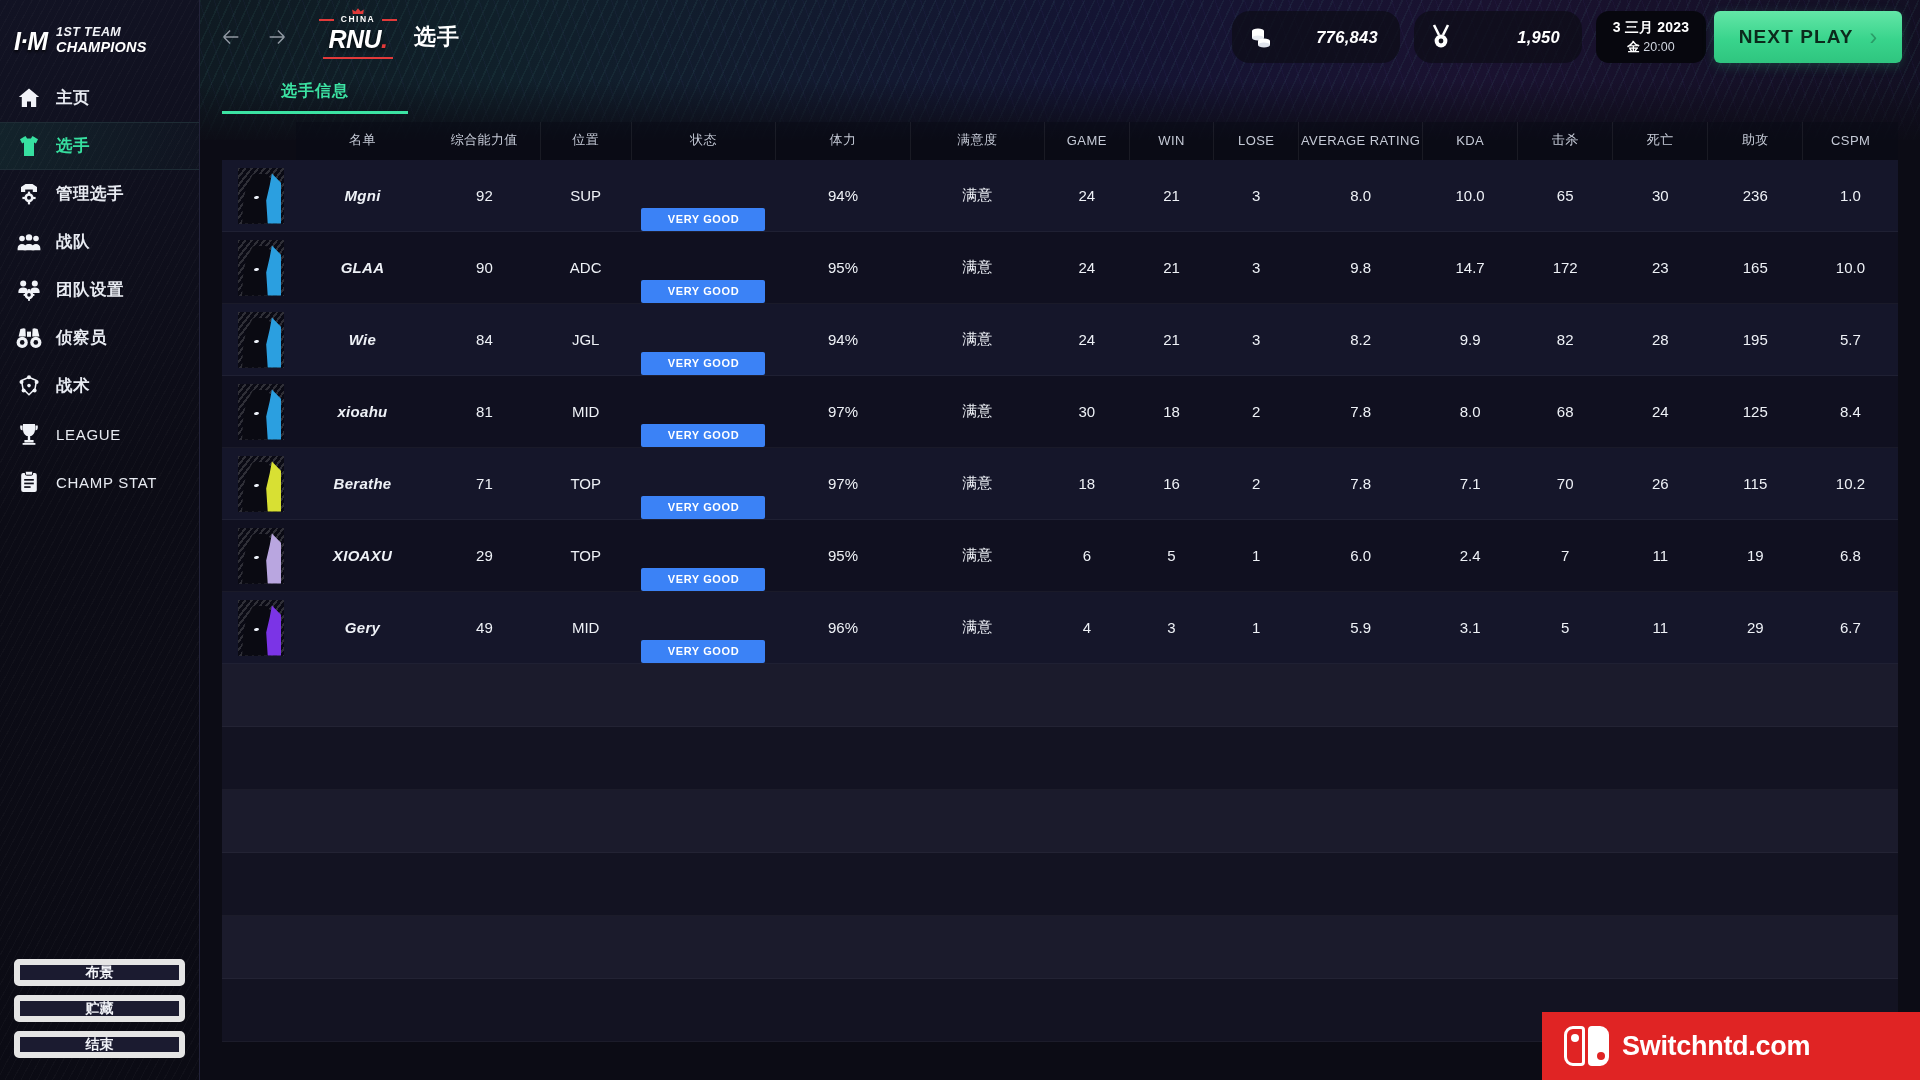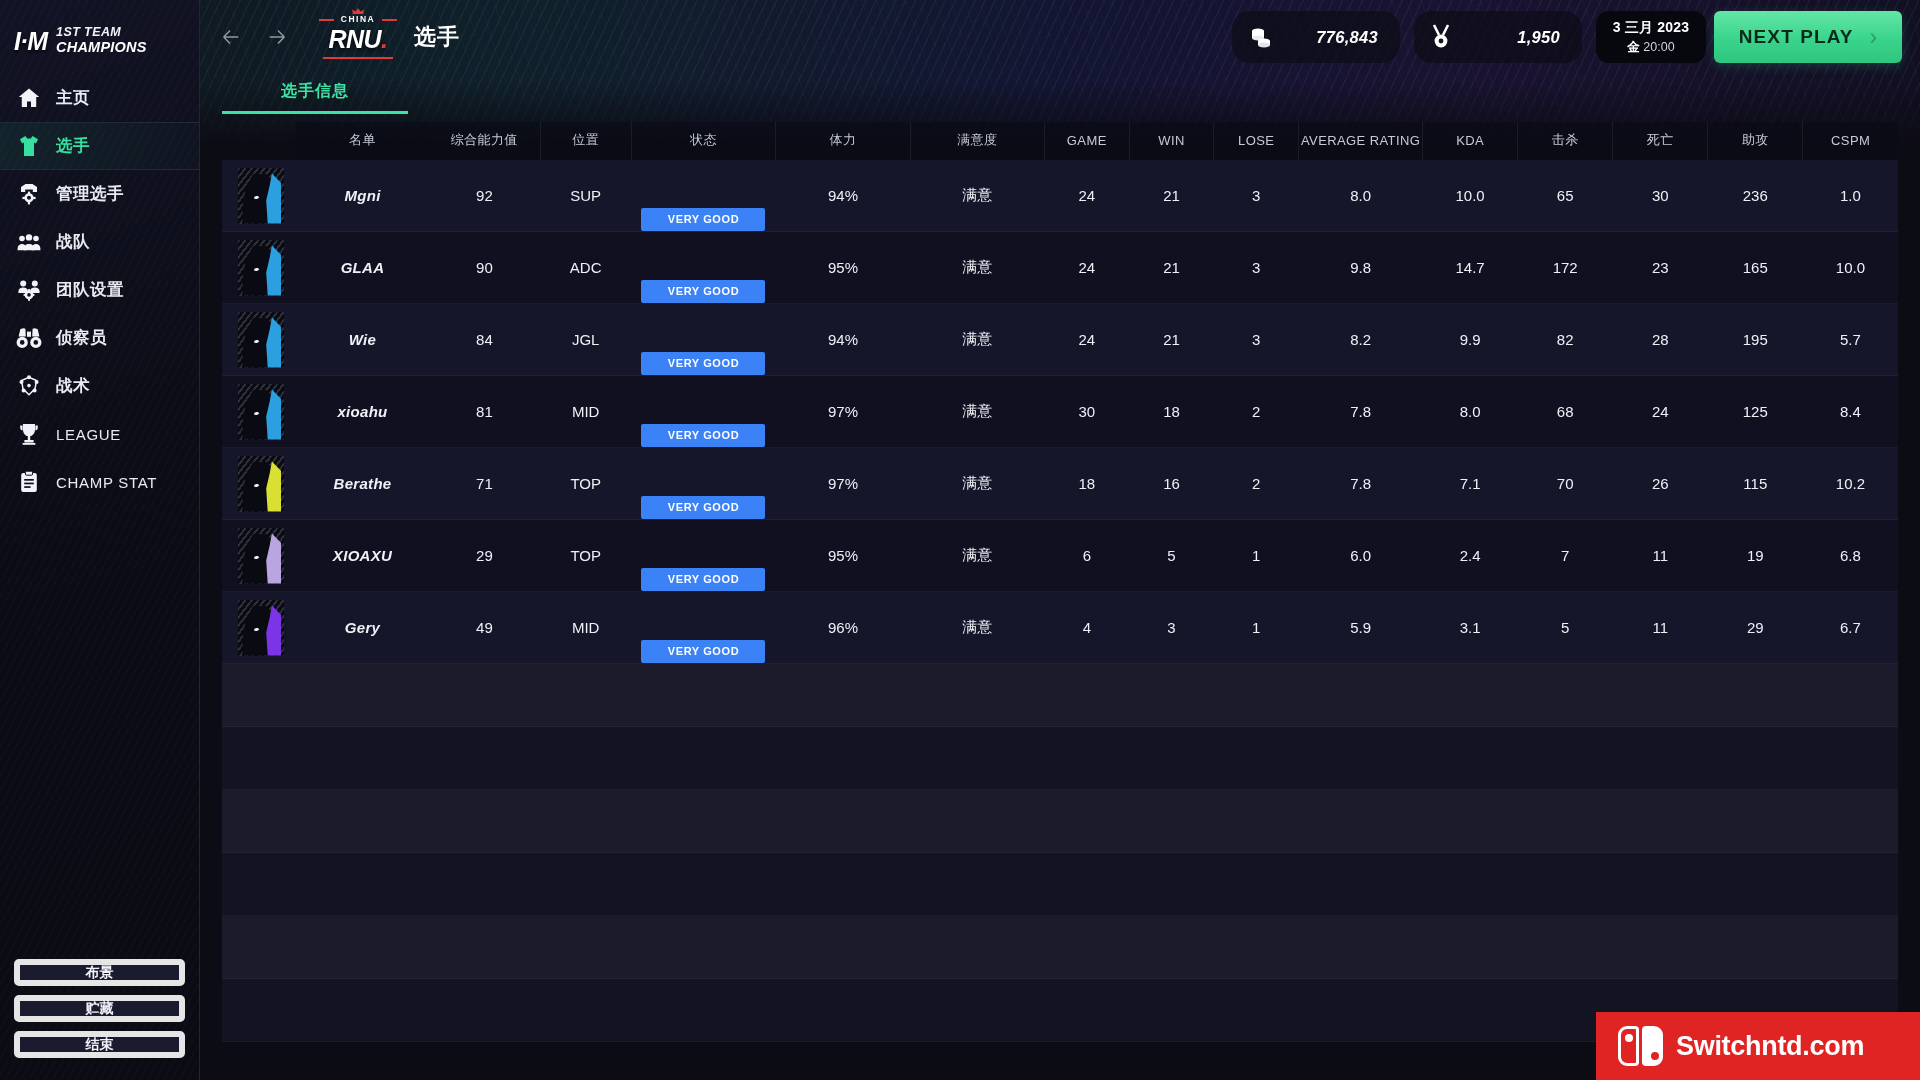--- a/index.html
+++ b/index.html
@@ -188,21 +188,21 @@
     display:inline-block; min-width:124px; padding:5px 0 6px 0;
     background:#3b82f6; color:#fff; font-size:11px; font-weight:bold; letter-spacing:.6px;
     border-radius:2px;
     margin-top:48px;
   }
   .sat { font-size:14px; }
 
   
   .watermark {
     position:absolute; right:0; bottom:0; z-index:20;
-    background:#e02424; height:68px; width:324px;
+    background:#e02424; height:68px; width:378px;
     display:flex; align-items:center; gap:12px; padding-left:22px;
   }
   .wm-logo { width:46px; height:40px; display:flex; gap:3px; }
   .wm-l { width:21px; height:40px; background:#e02424; border:3px solid #fff; border-radius:9px 4px 4px 9px; position:relative; }
   .wm-r { width:21px; height:40px; background:#fff; border-radius:4px 9px 9px 4px; position:relative; }
   .wm-l:after{ content:""; position:absolute; left:4px; top:5px; width:8px; height:8px; border-radius:50%; background:#fff; }
   .wm-r:after{ content:""; position:absolute; right:4px; bottom:6px; width:8px; height:8px; border-radius:50%; background:#e02424; }
   .wm-text { font-size:27px; font-weight:bold; color:#fff; letter-spacing:-.3px; }
 </style>
 </head>

